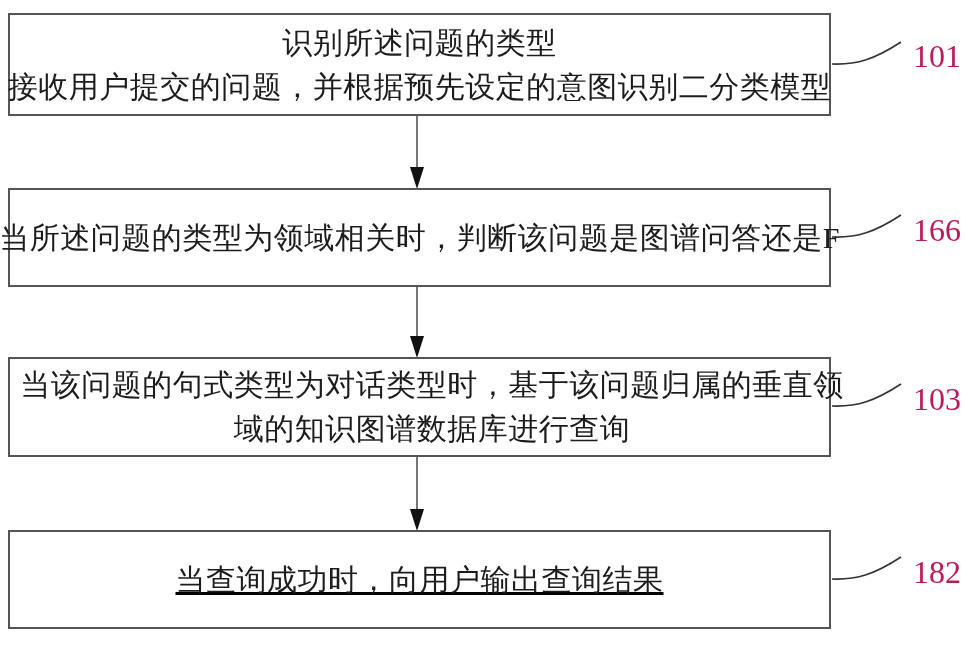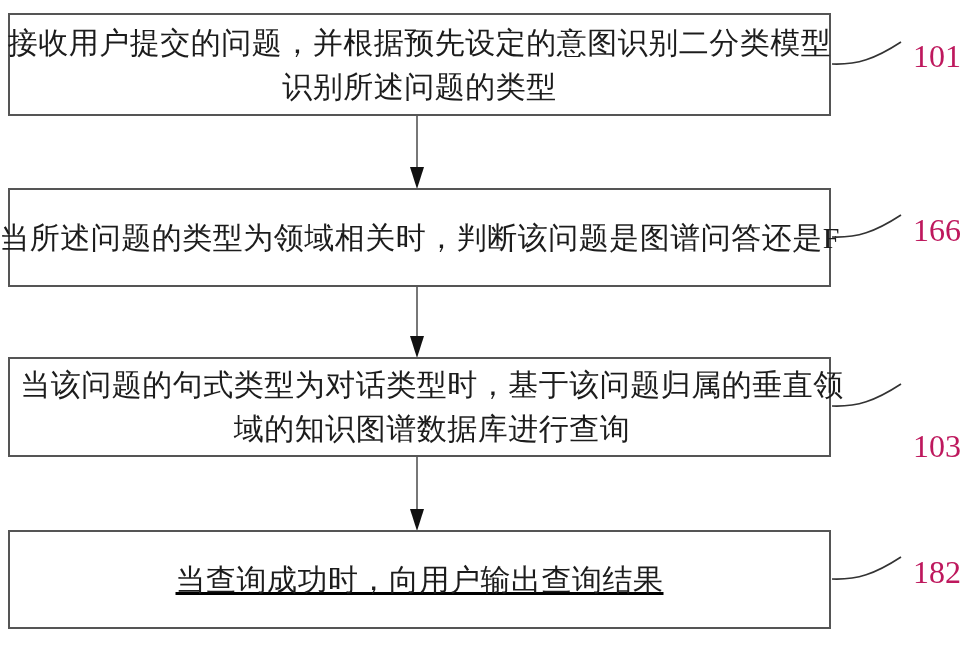--- a/index.html
+++ b/index.html
@@ -64,31 +64,31 @@
     position: absolute;
     left: 901px;
     width: 60px;
     font-size: 32px;
     line-height: 36px;
     color: #be185d;
     text-align: right;
   }
   #label-1 { top: 38px;  }
   #label-2 { top: 212px; }
-  #label-3 { top: 381px; margin-top: 47px; }
+  #label-3 { top: 381px; }
   #label-4 { top: 554px; }
 </style>
 </head>
 <body>
 
 <div id="figure">
 
   <div class="step-box" id="box-1">
+    <div class="box-line">识别所述问题的类型</div>
     <div class="box-line">接收用户提交的问题，并根据预先设定的意图识别二分类模型</div>
-    <div class="box-line">识别所述问题的类型</div>
   </div>
   <svg class="leader" id="leader-1" viewBox="0 0 72 26">
     <path d="M1,24 C26,25 44,19 70,2" fill="none" stroke="#333333" stroke-width="1.6"></path>
   </svg>
   <div class="ref-label" id="label-1">101</div>
 
   <svg class="flow-arrow" id="arrow-1" viewBox="0 0 20 74" preserveAspectRatio="none">
     <line x1="10" y1="0" x2="10" y2="54" stroke="#555555" stroke-width="1.6"></line>
     <polygon points="3,52 17,52 10,74" fill="#111111"></polygon>
   </svg>

